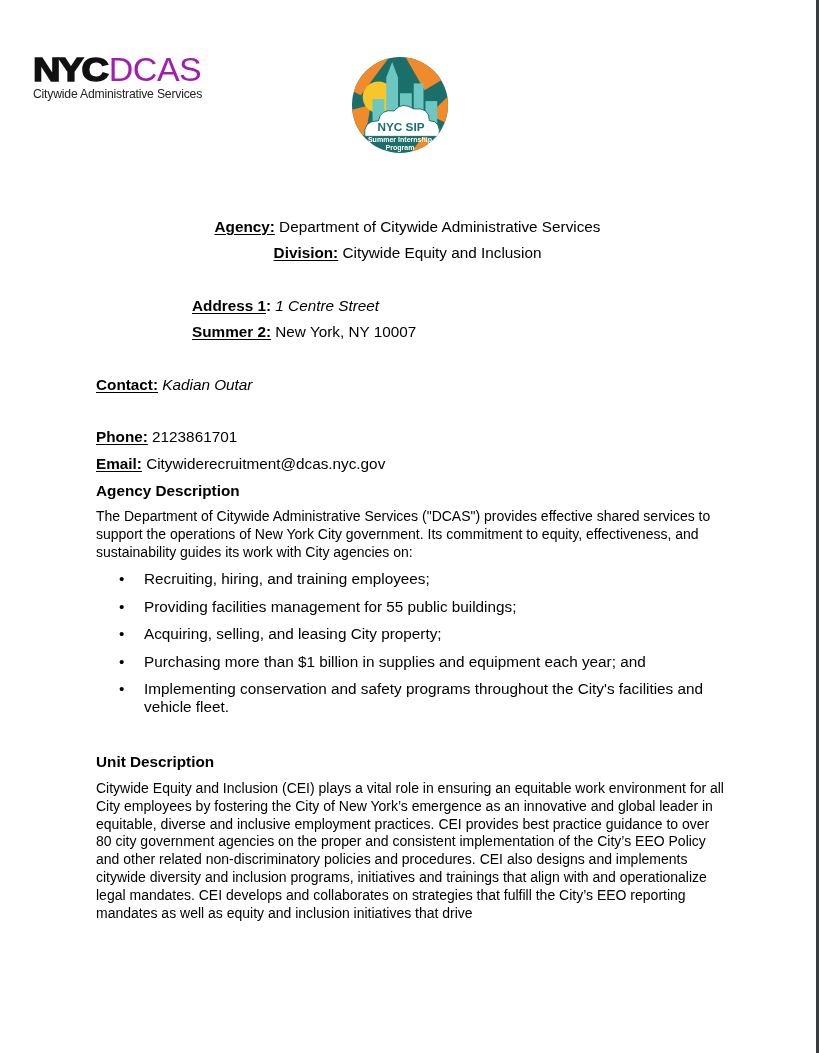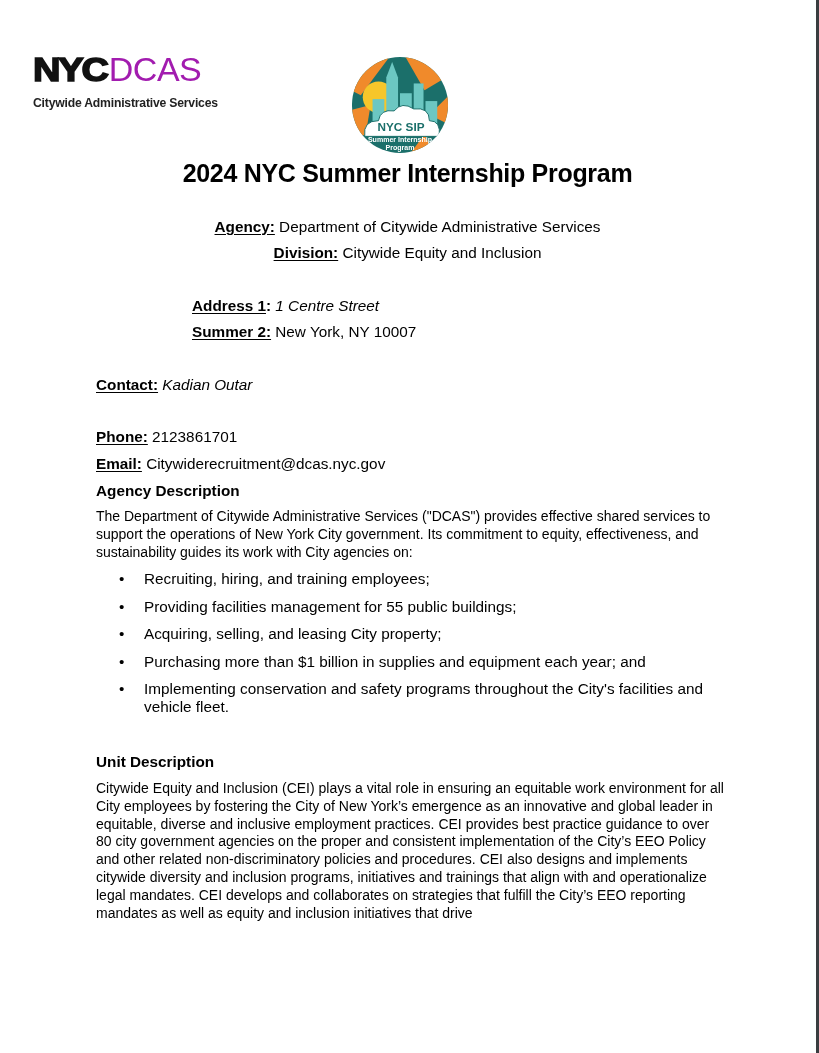--- a/index.html
+++ b/index.html
@@ -10,21 +10,21 @@
     color: #000;
   }
   .page { position: absolute; left: 0; top: 0; width: 815px; height: 1053px; background: #fff; }
   .edge { position: absolute; right: 0; top: 0; width: 3px; height: 1053px; background: #3a3d40; }
 
   
   .dcas-logo { position: absolute; left: 33px; top: 52px; width: 200px; height: 50px; }
   .dcas-top { display: flex; align-items: flex-end; height: 34px; }
   .nyc-mark { font-family: "Liberation Sans", sans-serif; font-weight: 900; font-size: 34px; letter-spacing: -2px; color: #111; line-height: 34px; -webkit-text-stroke: 1.6px #111; transform: scaleX(1.12); transform-origin: left; display:inline-block; }
   .dcas-mark { font-family: "Liberation Sans", sans-serif; font-weight: 400; font-size: 34px; color: #a21caf; line-height: 34px; margin-left: 10px; letter-spacing: -0.5px; }
-  .dcas-sub { font-weight: 700; font-size: 12.2px; color: #222; margin-top: 10px; letter-spacing: -0.2px; }
+  .dcas-sub { font-weight: 400; font-size: 12.2px; color: #222; margin-top: 1px; letter-spacing: -0.2px; }
 
   
   .sip-logo { position: absolute; left: 351px; top: 56px; width: 98px; height: 98px; }
 
   .title { position: absolute; left: 0; width: 815px; top: 159px; text-align: center; font-weight: 700; font-size: 25px; letter-spacing: -0.3px; }
 
   .line { position: absolute; font-size: 15.3px; white-space: nowrap; line-height: 18px; }
   .lbl { font-weight: 700; text-decoration: underline; text-underline-offset: 2px; }
   .it { font-style: italic; }
   .center { left: 0; width: 815px; text-align: center; }
@@ -69,21 +69,20 @@
         <rect x="64" y="28" width="10" height="46"></rect>
         <rect x="76" y="46" width="12" height="28"></rect>
       </g>
       <path d="M14,82 Q12,66 28,66 Q30,54 44,56 Q52,46 64,54 Q80,52 80,66 Q92,66 90,82 Z" fill="#ffffff" stroke="#1b6f6a" stroke-width="1"></path>
       <text x="51" y="77" text-anchor="middle" font-family="Liberation Sans, sans-serif" font-weight="700" font-size="12" fill="#1b6f6a">NYC SIP</text>
       <text x="50" y="88" text-anchor="middle" font-family="Liberation Sans, sans-serif" font-weight="700" font-size="7.2" fill="#ffffff">Summer Internship</text>
       <text x="50" y="96" text-anchor="middle" font-family="Liberation Sans, sans-serif" font-weight="700" font-size="7.2" fill="#ffffff">Program</text>
     </g>
   </svg>
 
-  <div class="title">2024 NYC Summer Internship Program</div>
 
   <div class="line center" style="top:218px;">
     <span class="lbl">Agency:</span><span> Department of Citywide Administrative Services</span>
   </div>
   <div class="line center" style="top:244px;">
     <span class="lbl">Division:</span><span> Citywide Equity and Inclusion</span>
   </div>
 
   <div class="line" style="left:192px; top:297px;">
     <span class="lbl">Address 1</span><b>:</b><span class="it"> 1 Centre Street</span>

